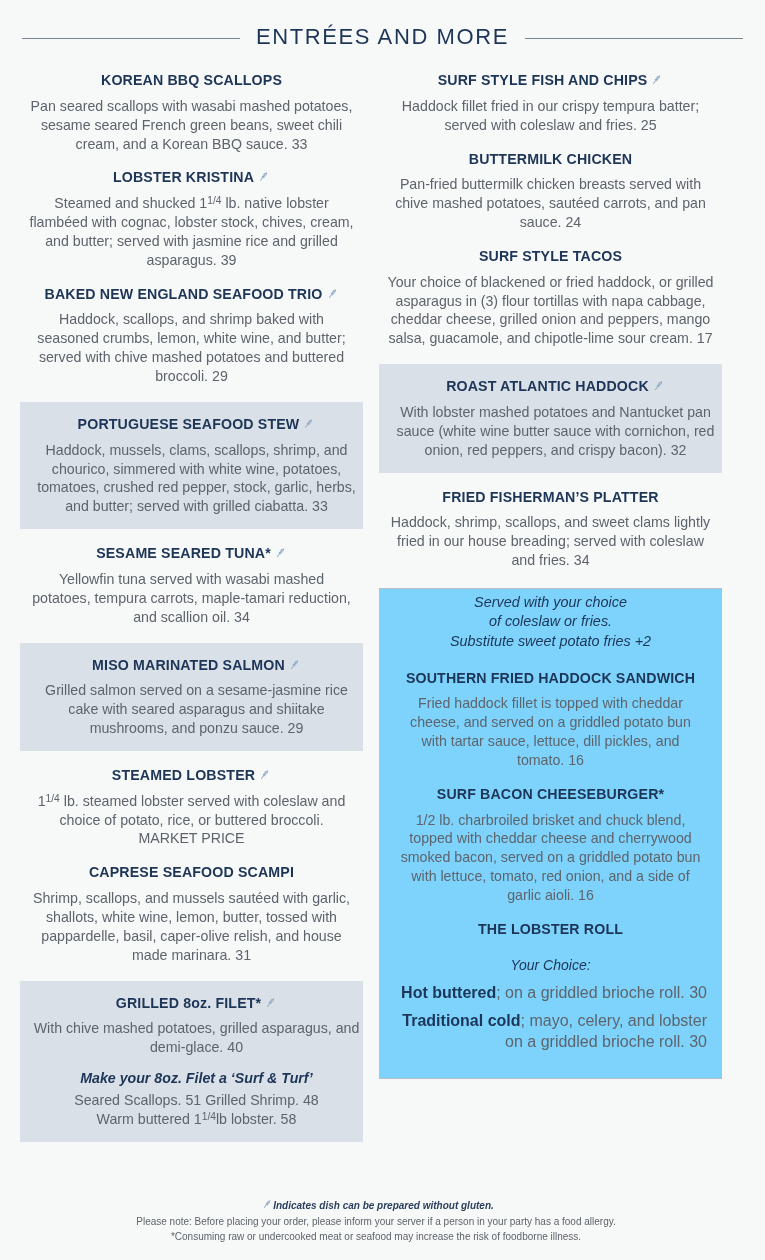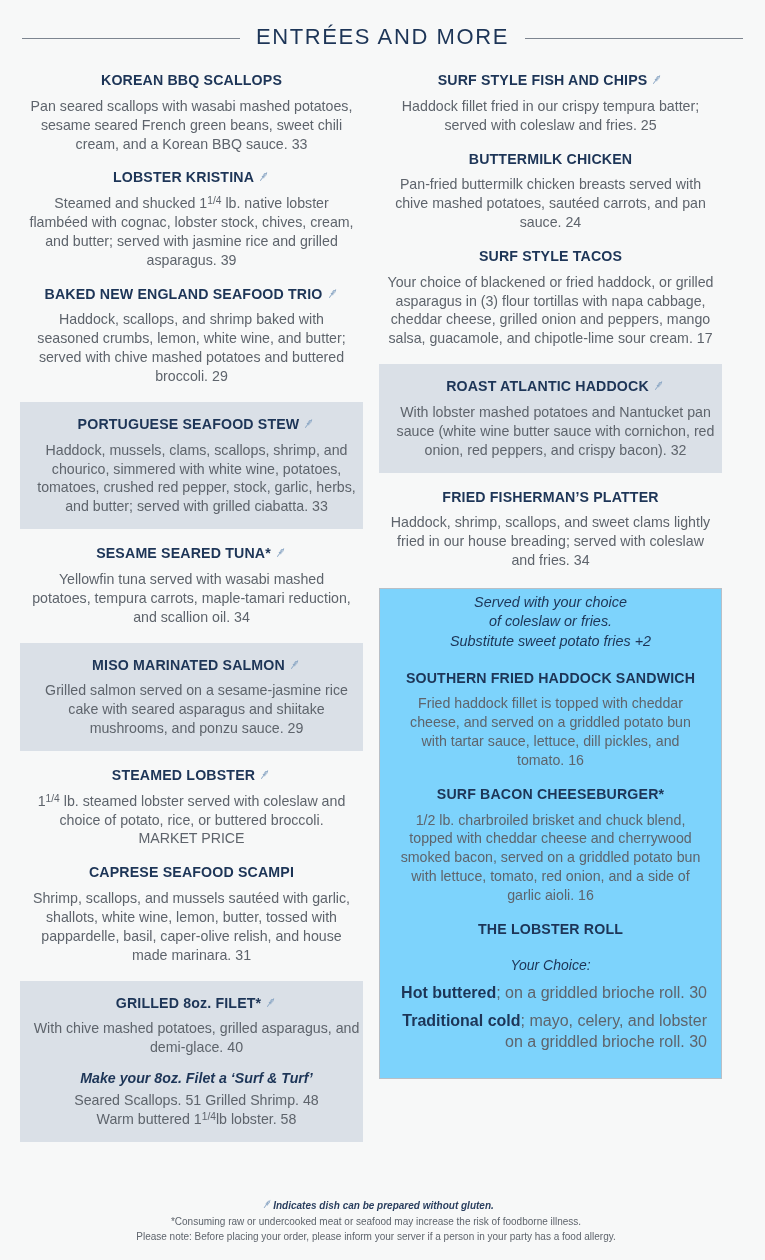--- a/index.html
+++ b/index.html
@@ -349,15 +349,15 @@
             <path d="M12 1.4c1.6 1.2 2.1 3 1.2 4.6C11.7 5 11.2 3.1 12 1.4z"></path>
             <path d="M12 4.2c1.9.5 2.9 2 2.6 3.8-1.8-.3-2.9-1.8-2.6-3.8z"></path>
             <path d="M12 4.2c-1.9.5-2.9 2-2.6 3.8 1.8-.3 2.9-1.8 2.6-3.8z"></path>
             <path d="M12 7.4c1.9.5 2.9 2 2.6 3.8-1.8-.3-2.9-1.8-2.6-3.8z"></path>
             <path d="M12 7.4c-1.9.5-2.9 2-2.6 3.8 1.8-.3 2.9-1.8 2.6-3.8z"></path>
             <path d="M12 10.6c1.9.5 2.9 2 2.6 3.8-1.8-.3-2.9-1.8-2.6-3.8z"></path>
             <path d="M12 10.6c-1.9.5-2.9 2-2.6 3.8 1.8-.3 2.9-1.8 2.6-3.8z"></path>
           </g>
         </svg></span><span>Indicates dish can be prepared without gluten.</span>
   </p>
+  <p>Please note: Before placing your order, please inform your server if a person in your party has a food allergy.</p>
   <p>*Consuming raw or undercooked meat or seafood may increase the risk of foodborne illness.</p>
-  <p>Please note: Before placing your order, please inform your server if a person in your party has a food allergy.</p>
 </div>
 
 </body></html>

